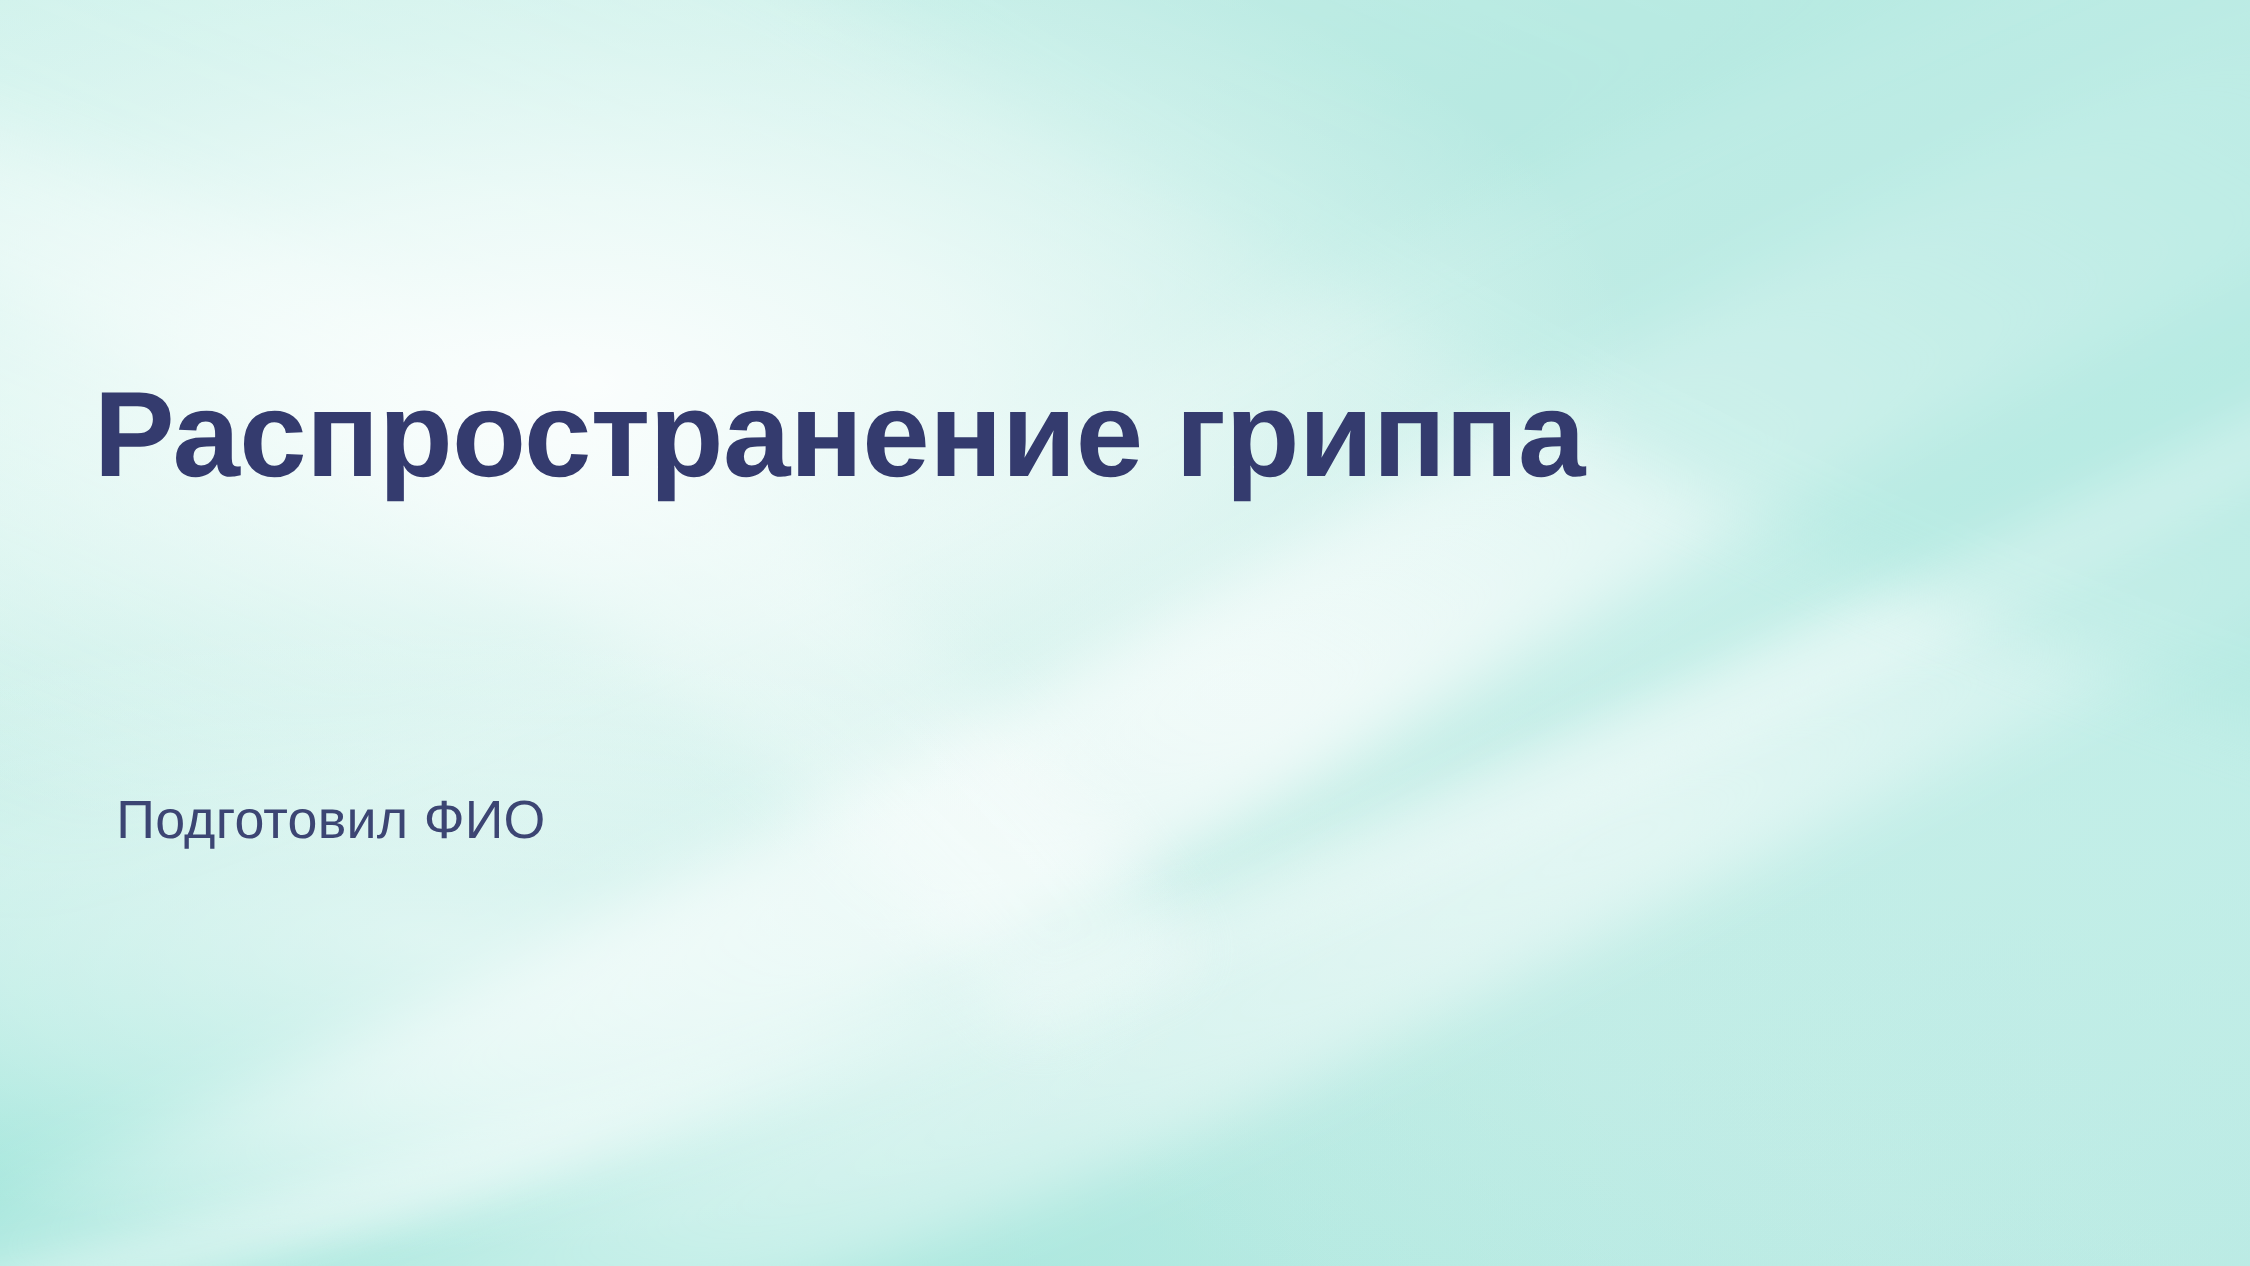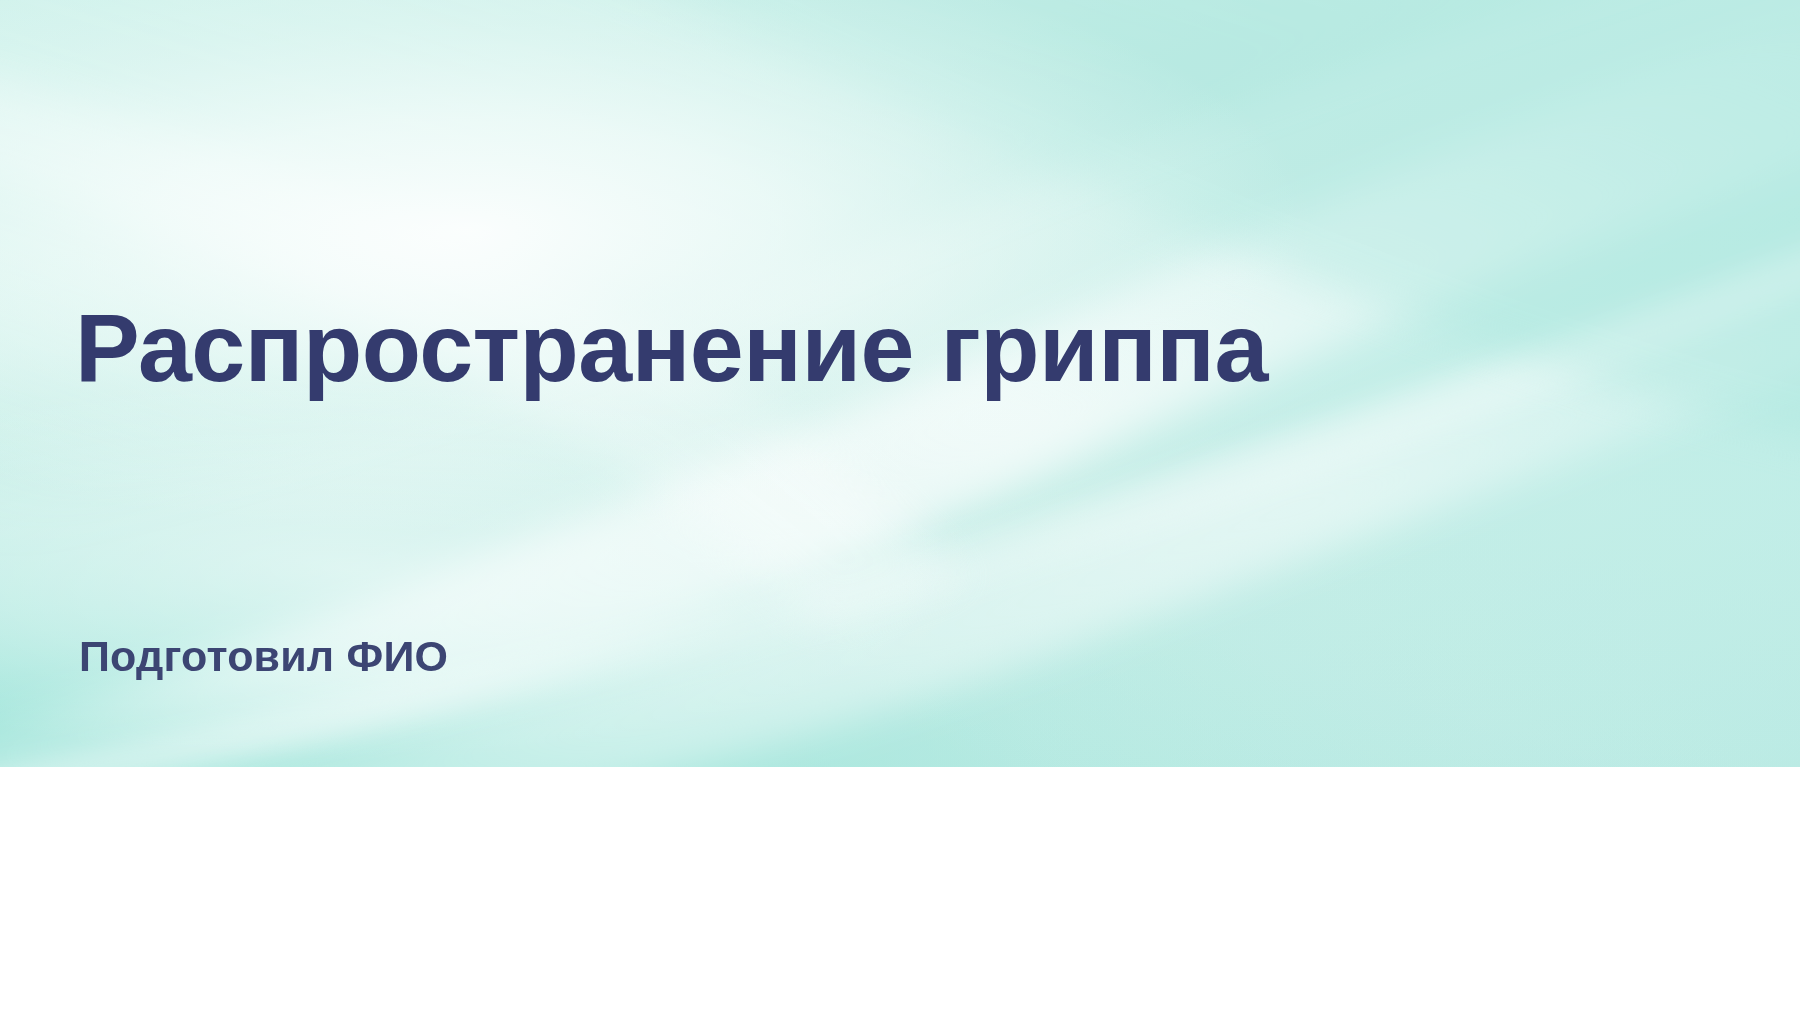--- a/index.html
+++ b/index.html
@@ -3,21 +3,21 @@
 <meta charset="utf-8">
 <style>
   html, body {
     margin: 0;
     padding: 0;
     background: #ffffff;
   }
   #slide {
     position: relative;
     width: 1800px;
-    height: 767px;
+    height: 1013px;
     overflow: hidden;
     font-family: "Liberation Sans", "DejaVu Sans", sans-serif;
     background: #BFEDE6;
   }
 
   
   .bg-layer {
     position: absolute;
     inset: 0;
     pointer-events: none;
@@ -99,25 +99,25 @@
     line-height: 104px;
     letter-spacing: -0.5px;
     white-space: nowrap;
     font-stretch: condensed;
     transform: scaleX(1.0);
     transform-origin: left center;
   }
 
   #subtitle {
     position: absolute;
-    left: 4px;
+    left: 18px;
     top: 628px;
     color: #3C4573;
     font-size: 43px;
-    font-weight: 700;
+    font-weight: 400;
     line-height: 56px;
     letter-spacing: 0.2px;
     white-space: nowrap;
   }
 </style>
 </head>
 <body>
 
 <div id="slide">
 

